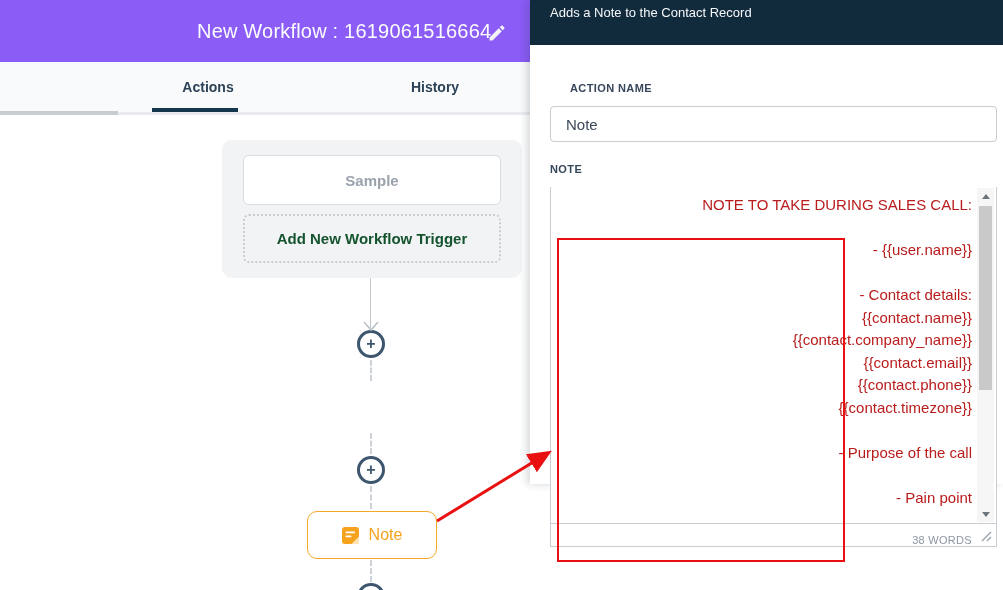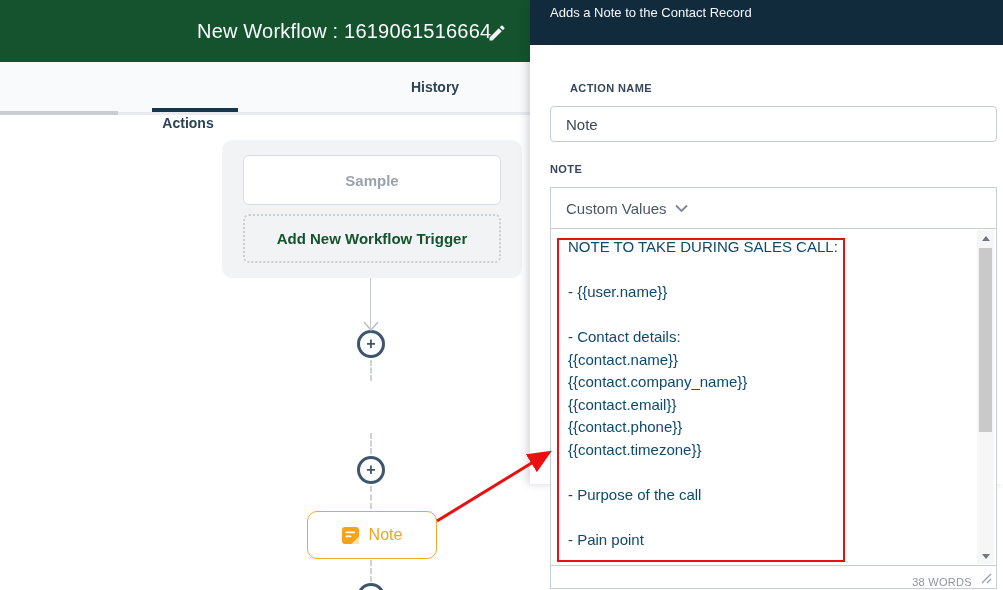--- a/index.html
+++ b/index.html
@@ -1,20 +1,20 @@
 <!DOCTYPE html>
 <html><head>
 <meta charset="utf-8">
 <style>
   * { margin:0; padding:0; box-sizing:border-box; }
   body { font-family:"Liberation Sans","DejaVu Sans",sans-serif; background:#fff; }
   .stage { position:relative; width:1003px; height:590px; overflow:hidden; background:#fff; }
 
   
-  .main-header { position:absolute; left:0; top:0; width:1003px; height:62px; background:#14532d; }
+  .main-header { position:absolute; left:0; top:0; width:1003px; height:62px; background:#8b5cf6; }
   .wf-title { position:absolute; left:197px; top:0; height:62px; display:flex; align-items:center;
               color:#fbfcfd; font-size:20px; font-weight:500; letter-spacing:.2px; }
   .pencil-btn { position:absolute; left:487px; top:23px; width:20px; height:20px; cursor:pointer; }
 
   
   .tabbar { position:absolute; left:0; top:62px; width:530px; height:50px; background:#f9fafb; }
   .tab { position:absolute; top:0; height:50px; display:flex; align-items:center; justify-content:center;
          font-size:14px; font-weight:600; color:#2c4257; cursor:pointer; }
   .tab-underline { position:absolute; left:152px; top:108px; width:86px; height:4px; background:#16364d; }
   .tab-border { position:absolute; left:0; top:112px; width:530px; height:3px; background:#e9ebee; }
@@ -46,21 +46,21 @@
                   color:#f6f8fa; font-size:13px; padding:5px 0 0 20px; }
   .field-label { position:absolute; left:20px; font-size:11px; font-weight:700; color:#36465a; letter-spacing:.4px; }
   .action-name-input { position:absolute; left:20px; top:106px; width:447px; height:36px;
                   border:1px solid #c8cdd3; border-radius:4px; padding:0 15px; font-size:15px; color:#3c4858;
                   font-family:"Liberation Sans","DejaVu Sans",sans-serif; background:#fff; }
   .editor { position:absolute; left:20px; top:187px; width:447px; }
   .cv-row { height:42px; border:1px solid #c8cdd3; background:#fff; display:flex; align-items:center;
             padding-left:15px; gap:8px; font-size:15px; color:#4a5663; cursor:pointer; }
   .ta-box { position:relative; height:337px; border:1px solid #c8cdd3; border-top:none; background:#fff; }
   .ta-text { position:absolute; left:17px; top:7px; right:24px; font-size:15px; line-height:22.5px;
-             color:#0c4a6e; white-space:pre-wrap; cursor:text; }
+             color:#b91c1c; white-space:pre-wrap; cursor:text;text-align:right; }
   .vscroll { position:absolute; top:1px; bottom:1px; right:2px; width:17px; background:#f6f6f6; }
   .vs-arrow { position:absolute; left:0; width:17px; height:16px; display:flex; align-items:center; justify-content:center; cursor:pointer; }
   .vs-up { top:0; } .vs-down { bottom:0; }
   .tri-up { width:0; height:0; border-left:4px solid transparent; border-right:4px solid transparent; border-bottom:5px solid #6e7780; }
   .tri-down { width:0; height:0; border-left:4px solid transparent; border-right:4px solid transparent; border-top:5px solid #6e7780; }
   .vs-thumb { position:absolute; left:2px; top:18px; width:13px; height:184px; background:#c9c9c9; cursor:pointer; }
   .status-row { position:relative; height:24px; border:1px solid #c8cdd3; border-top:1px solid #c8cdd3; margin-top:-1px;
                 background:#fff; font-size:11px; color:#8b95a1; display:flex; align-items:flex-end; justify-content:flex-end;
                 padding-right:24px; letter-spacing:.3px; }
   .grip { position:absolute; right:4px; bottom:4px; }
@@ -78,21 +78,21 @@
   <div class="main-header">
     <div class="wf-title">New Workflow : 1619061516664</div>
     <div class="pencil-btn">
       <svg width="20" height="20" viewBox="0 0 16 16">
         <path d="M2 11.6 V14 h2.4 L11.8 6.6 9.4 4.2 2 11.6 Z M13.8 4.6 c.3-.3 .3-.8 0-1.1 L12.5 2.2 c-.3-.3-.8-.3-1.1 0 L10.2 3.4 12.6 5.8 13.8 4.6 Z" fill="#f2f4f6"></path>
       </svg>
     </div>
   </div>
 
   <div class="tabbar"></div>
-  <div class="tab" style="left:152px; width:72px; top:62px;margin-top:36px;">Actions</div>
+  <div class="tab" style="left:172px; width:72px; top:62px;">Actions</div>
   <div class="tab" style="left:398px; width:74px; top:62px;">History</div>
   <div class="tab-border"></div>
   <div class="hscroll-thumb"></div>
   <div class="tab-underline"></div>
 
   <div class="trigger-card">
     <div class="sample-btn">Sample</div>
     <div class="add-trigger-btn">Add New Workflow Trigger</div>
   </div>
 
@@ -127,26 +127,20 @@
 
   <div class="panel">
     <div class="panel-header">Adds a Note to the Contact Record</div>
 
     <div class="field-label" style="top:82px;margin-left:20px;">ACTION NAME</div>
     <input class="action-name-input" type="text" value="Note" style="">
 
     <div class="field-label" style="top:163px;">NOTE</div>
 
     <div class="editor">
-      <div class="cv-row">
-        <span>Custom Values</span>
-        <svg width="13" height="9" viewBox="0 0 13 9">
-          <path d="M1 1.5 6.5 7 12 1.5" stroke="#7d8893" stroke-width="1.8" fill="none"></path>
-        </svg>
-      </div>
       <div class="ta-box">
         <div class="ta-text">NOTE TO TAKE DURING SALES CALL:
 
 - {{user.name}}
 
 - Contact details:
 {{contact.name}}
 {{contact.company_name}}
 {{contact.email}}
 {{contact.phone}}

